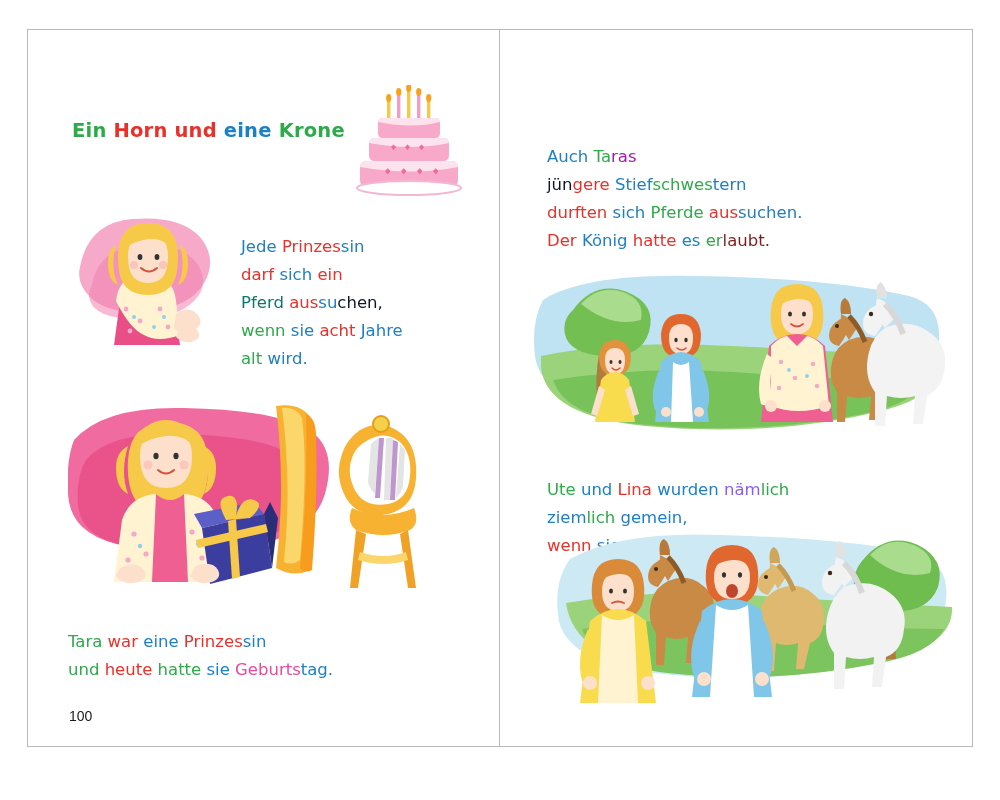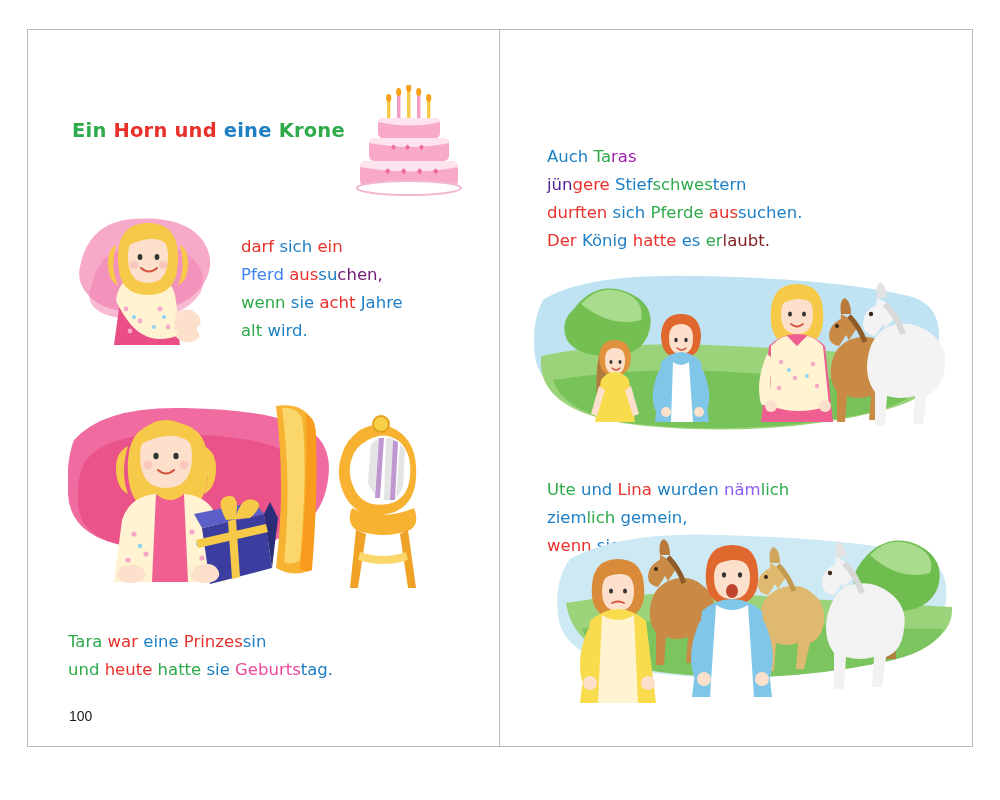--- a/index.html
+++ b/index.html
@@ -178,24 +178,27 @@
         <circle cx="66" cy="60" r="4" fill="#f7b2b2" opacity="0.6"></circle>
         <circle cx="95" cy="60" r="4" fill="#f7b2b2" opacity="0.6"></circle>
 
         <path d="M108 108 q14 -8 22 2 q6 8 -2 14 q-10 8 -22 0 z" fill="#fde0cb"></path>
         <path d="M112 122 q12 -4 18 4 q4 7 -4 10 q-10 4 -18 -4 z" fill="#fde0cb"></path>
       </svg>
     </div>
 
     <div class="text-block tb-1">
       <div>
+        <span style="color:#1d7fc4">Jede </span><span style="color:#e8312a">Prinzes</span><span style="color:#1d7fc4">sin</span>
+      </div>
+      <div>
         <span style="color:#e8312a">darf </span><span style="color:#1d7fc4">sich </span><span style="color:#e8312a">ein</span>
       </div>
       <div>
-        <span style="color:#3b82f6">Pferd </span><span style="color:#e8312a">aus</span><span style="color:#1d7fc4">su</span><span style="color:#701a75">chen,</span>
+        <span style="color:#0f766e">Pferd </span><span style="color:#e8312a">aus</span><span style="color:#1d7fc4">su</span><span style="color:#0f172a">chen,</span>
       </div>
       <div>
         <span style="color:#2eaa4a">wenn </span><span style="color:#1d7fc4">sie </span><span style="color:#e8312a">acht </span><span style="color:#1d7fc4">Jahre</span>
       </div>
       <div>
         <span style="color:#2eaa4a">alt </span><span style="color:#1d7fc4">wird.</span>
       </div>
     </div>
 
     <div class="illus illus-room">
@@ -283,21 +286,21 @@
     <div class="page-number">100</div>
   </div>
 
   <div class="page page-right">
 
     <div class="text-block tb-3">
       <div>
         <span style="color:#1d7fc4">Auch </span><span style="color:#2eaa4a">Ta</span><span style="color:#a21caf">ras</span>
       </div>
       <div>
-        <span style="color:#4c1d95">jün</span><span style="color:#e8312a">gere </span><span style="color:#1d7fc4">Stief</span><span style="color:#2eaa4a">schwes</span><span style="color:#1d7fc4">tern</span>
+        <span style="color:#0f172a">jün</span><span style="color:#e8312a">gere </span><span style="color:#1d7fc4">Stief</span><span style="color:#2eaa4a">schwes</span><span style="color:#1d7fc4">tern</span>
       </div>
       <div>
         <span style="color:#e8312a">durften </span><span style="color:#1d7fc4">sich </span><span style="color:#2eaa4a">Pferde </span><span style="color:#e8312a">aus</span><span style="color:#1d7fc4">suchen.</span>
       </div>
       <div>
         <span style="color:#e8312a">Der </span><span style="color:#1d7fc4">König </span><span style="color:#e8312a">hatte </span><span style="color:#1d7fc4">es </span><span style="color:#2eaa4a">er</span><span style="color:#7f1d1d">laubt.</span>
       </div>
     </div>
 
     <div class="illus illus-meadow1">

